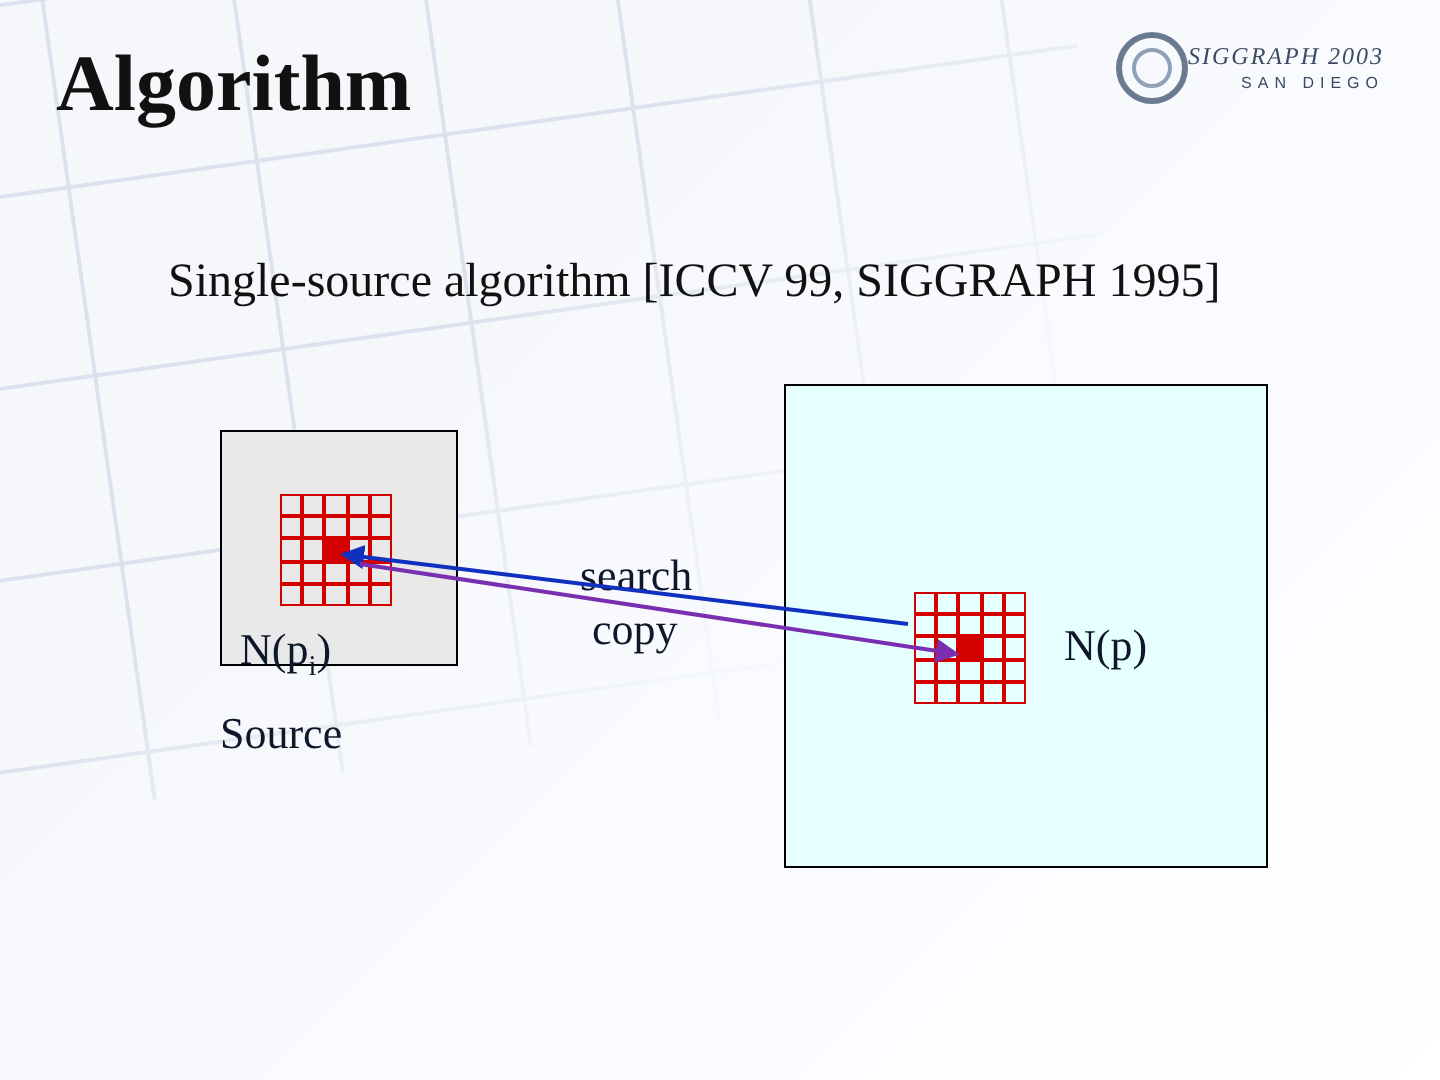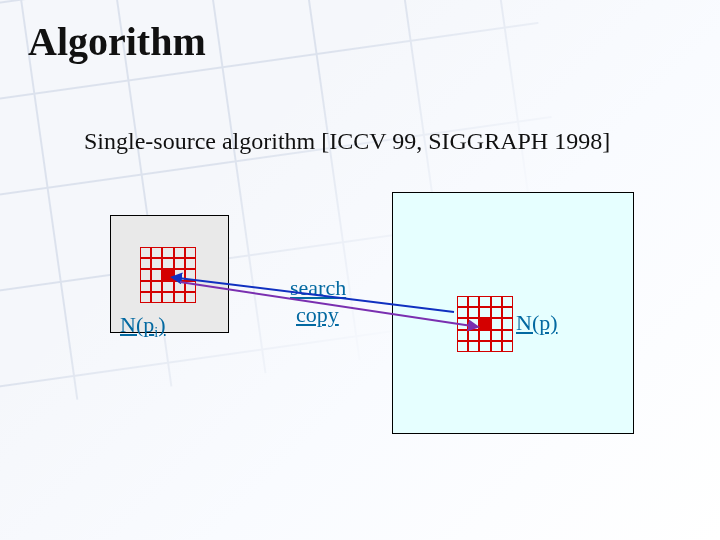--- a/index.html
+++ b/index.html
@@ -17,34 +17,39 @@
   .logo .t1{position:absolute;right:0;top:8px;font:italic 12px/1 Georgia,serif;color:#3a4a63;letter-spacing:1px;}
   .logo .t2{position:absolute;right:0;top:24px;font:8px/1 Arial,sans-serif;color:#3a4a63;letter-spacing:3px;}
   .subtitle{position:absolute;top:128px;left:84px;font-size:24px;color:#111;}
   .box{position:absolute;border:1px solid #000;}
   .src{top:215px;left:110px;width:117px;height:116px;background:#e9e9e9;}
   .dst{top:192px;left:392px;width:240px;height:240px;background:#e6ffff;}
   .grid{position:absolute;}
   .grid .cells{position:absolute;inset:0;}
   .cell{position:absolute;border:1.5px solid #d40000;box-sizing:border-box;}
   .pix{position:absolute;width:10px;height:10px;background:#d40000;}
-  .label{position:absolute;font-size:22px;color:#0369a1;white-space:nowrap;text-decoration:underline;}
+  .label{position:absolute;font-size:22px;color:#0f172a;white-space:nowrap;}
   .sub{font-size:.65em;vertical-align:sub;}
   svg.arrows{position:absolute;inset:0;width:720px;height:540px;pointer-events:none;}
 </style>
 </head>
 <body>
 
 <div class="bg"></div>
 <div class="slide">
 
   <div class="title">Algorithm</div>
 
+  <div class="logo">
+    <div class="ring"></div>
+    <div class="t1">SIGGRAPH 2003</div>
+    <div class="t2">SAN DIEGO</div>
+  </div>
 
-  <div class="subtitle">Single-source algorithm [ICCV 99, SIGGRAPH 1998]</div>
+  <div class="subtitle">Single-source algorithm [ICCV 99, SIGGRAPH 1995]</div>
 
   <div class="box src"></div>
 
   <div class="box dst"></div>
 
   <div class="grid" id="g1" style="top:247px;left:140px;width:56px;height:56px;">
     <div class="cells">
         <div class="cell" style="left: 0px; top: 0px; width: 11.2px; height: 11.2px;"></div>
         <div class="cell" style="left: 11.2px; top: 0px; width: 11.2px; height: 11.2px;"></div>
         <div class="cell" style="left: 22.4px; top: 0px; width: 11.2px; height: 11.2px;"></div>
@@ -103,21 +108,22 @@
         <div class="cell" style="left: 44.8px; top: 44.8px; width: 11.2px; height: 11.2px;"></div>
       </div>
     <div class="pix" style="top:23px;left:23px;"></div>
   </div>
 
   <div class="label" style="top:275px;left:290px;">search</div>
   <div class="label" style="top:302px;left:296px;">copy</div>
   <div class="label" style="top:312px;left:120px;">
     <span>N(p</span><span class="sub">i</span><span>)</span>
   </div>
-  <div class="label" style="top:310px;left:516px;">N(p)</div>
+  <div class="label" style="top:310px;left:532px;">N(p)</div>
+  <div class="label" style="top:354px;left:110px;">Source</div>
 
   <svg class="arrows">
     <defs>
       <marker id="ah-blue" markerWidth="10" markerHeight="10" refX="2" refY="3" orient="auto">
         <path d="M0,0 L6,3 L0,6 Z" fill="#1030c0"></path>
       </marker>
       <marker id="ah-purple" markerWidth="10" markerHeight="10" refX="2" refY="3" orient="auto">
         <path d="M0,0 L6,3 L0,6 Z" fill="#7a2fb0"></path>
       </marker>
     </defs>

